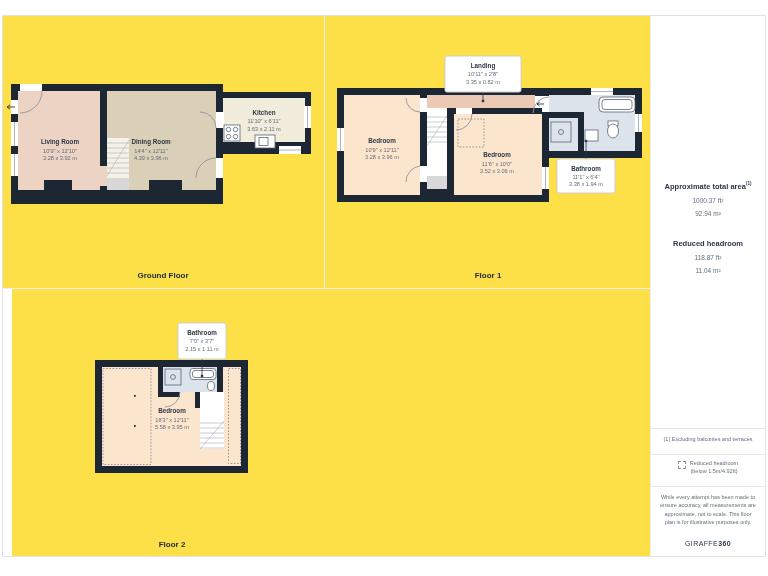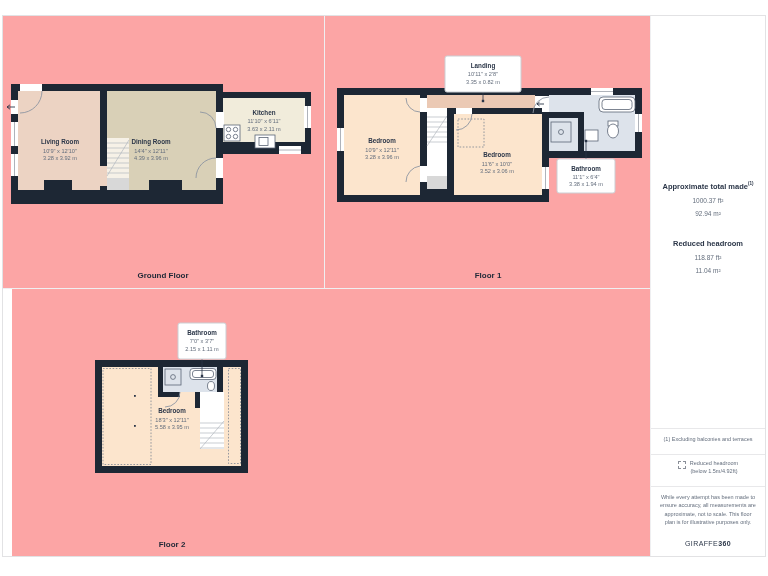--- a/index.html
+++ b/index.html
@@ -5,21 +5,21 @@
   :root{
     --wall:#1d2734; --living:#ecd3c3; --dining:#d9d0b7; --kitchen:#f1ecdb;
     --bedroom:#fce5cd; --landing:#ebc9b4; --bathroom:#dde3eb; --stairs_gray:#d8d8d8;
     --text_dark:#2b3648; --text_muted:#646e7d; --border:#e2e2e4; --grid:#efeff1;
   }
   html,body{margin:0;padding:0;}
   body{width:768px;height:576px;background:#fff;position:relative;
        font-family:"Liberation Sans",sans-serif;overflow:hidden;}
   .canvas{position:absolute;left:2px;top:15px;width:762px;height:540px;
           border:1px solid var(--border);background:#fff;}
-  .panel{position:absolute;background:#fca5a5;box-sizing:border-box;text-align:right;}
+  .panel{position:absolute;background:#fde047;box-sizing:border-box;text-align:right;}
   #p-ground{left:0;top:0;width:322px;height:273px;border-right:1px solid var(--grid);border-bottom:1px solid var(--grid);}
   #p-floor1{left:322px;top:0;width:326px;height:273px;border-right:1px solid var(--grid);border-bottom:1px solid var(--grid);}
   #p-floor2{left:9px;top:273px;width:322px;height:267px;border-right:1px solid var(--grid);}
   #p-empty{left:322px;top:273px;width:326px;height:267px;border-right:1px solid var(--grid);}
   .sidebar{position:absolute;left:648px;top:0;width:114px;height:540px;background:#fff;}
   svg{display:block;}
   
   .w{fill:var(--wall);}
   .f-living{fill:var(--living);} .f-dining{fill:var(--dining);} .f-kitchen{fill:var(--kitchen);}
   .f-bed{fill:var(--bedroom);} .f-landing{fill:var(--landing);} .f-bath{fill:var(--bathroom);}
@@ -273,21 +273,21 @@
         <text class="rdim" x="160" y="140">5.58 x 3.95 m</text>
       </g>
       <text class="flabel" x="160" y="258">Floor 2</text>
     </svg>
   </div>
 
   <div class="panel" id="p-empty"></div>
 
   <div class="sidebar">
     <div class="sb-area">
-      <div class="sb-h"><span>Approximate total made</span><sup>(1)</sup></div>
+      <div class="sb-h"><span>Approximate total area</span><sup>(1)</sup></div>
       <div class="sb-v">1000.37 ft²</div>
       <div class="sb-v">92.94 m²</div>
       <div class="sb-gap"></div>
       <div class="sb-h">Reduced headroom</div>
       <div class="sb-v">118.87 ft²</div>
       <div class="sb-v">11.04 m²</div>
     </div>
     <div class="sb-div" style="top:412px"></div>
     <div class="sb-foot">(1) Excluding balconies and terraces</div>
     <div class="sb-div" style="top:438px"></div>

